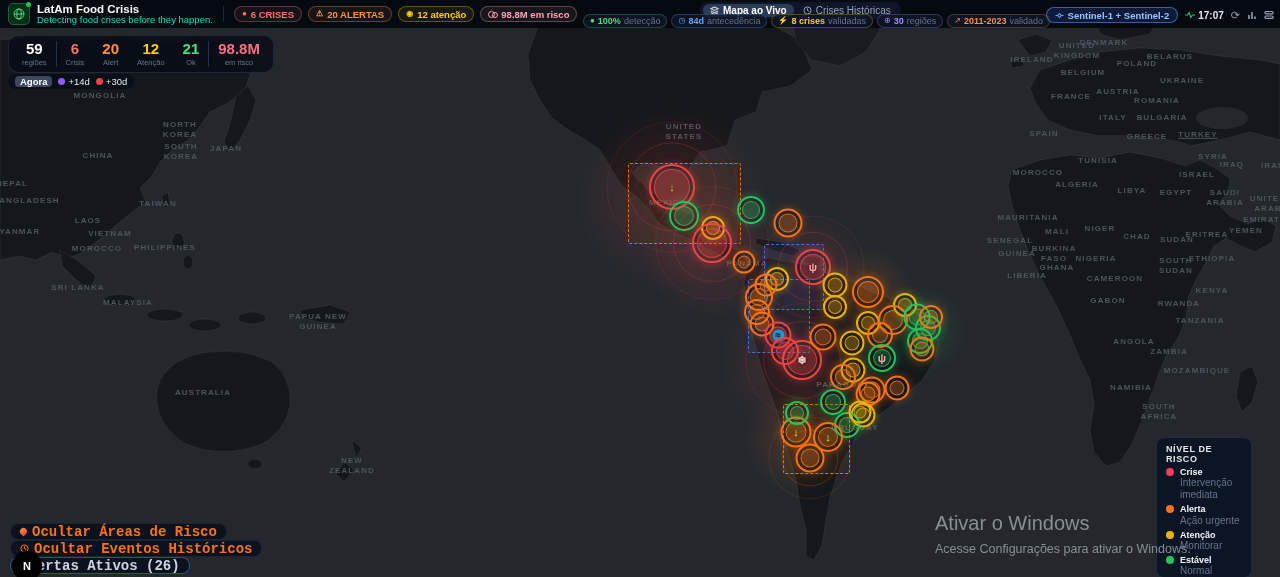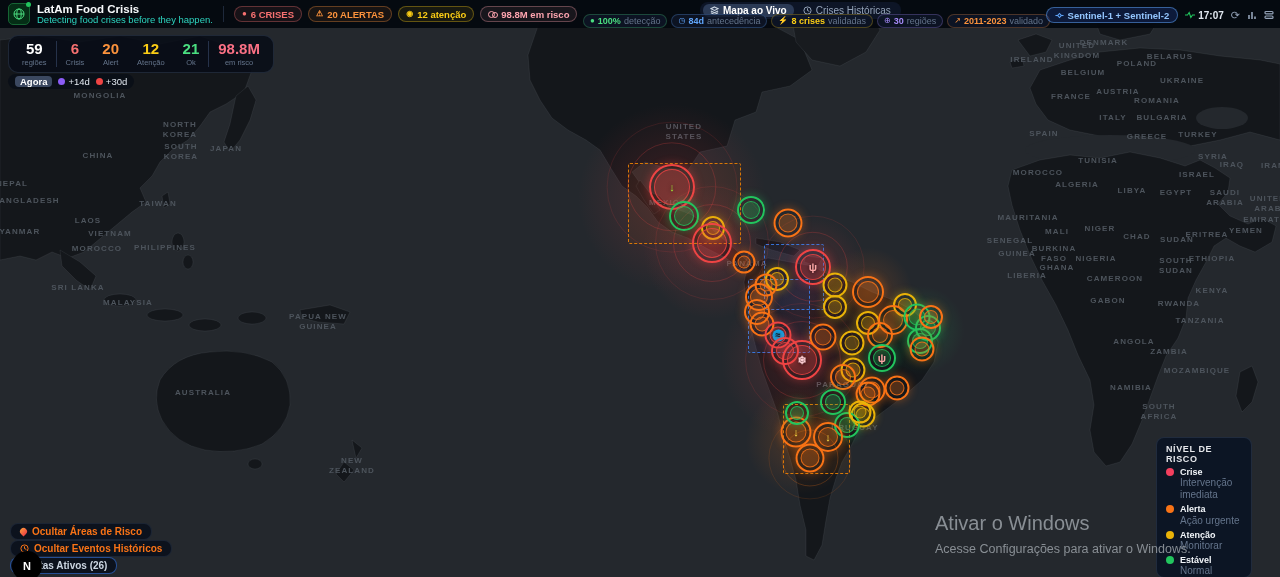--- a/index.html
+++ b/index.html
@@ -57,21 +57,21 @@
   .stat{display:flex;flex-direction:column;align-items:center;padding:0 9px;line-height:1.1;}
   .stat .sval{font-size:15px;font-weight:700;}
   .stat .slab{font-size:7.5px;color:#64748b;margin-top:1px;}
   .stat.sep{border-left:1px solid #26324a;}
   
   #timeline{position:absolute;left:8px;top:74px;display:flex;align-items:center;gap:6px;background:rgba(8,13,23,.82);border-radius:8px;padding:2px 7px;z-index:40;font-size:9.5px;color:#e2e8f0;}
   #tl-now{background:#3b4860;border-radius:4px;padding:0 5px;font-weight:700;color:#fff;cursor:pointer;}
   .tl-dot{width:7px;height:7px;border-radius:50%;display:inline-block;}
   .tl-item{display:flex;align-items:center;gap:3px;cursor:pointer;}
   
-  .bl-btn{position:absolute;left:10px;display:flex;align-items:center;gap:5px;height:15px;padding:0 9px;border-radius:8px;background:rgba(10,16,28,.9);font-size:10px;font-weight:700;color:#f97316;z-index:40;cursor:pointer;border:1px solid rgba(51,65,85,.4);}
+  .bl-btn{position:absolute;left:10px;display:flex;align-items:center;gap:5px;height:15px;padding:0 9px;border-radius:8px;background:rgba(10,16,28,.9);font-size:14px;font-weight:700;color:#f97316;z-index:40;cursor:pointer;border:1px solid rgba(51,65,85,.4);font-family:Liberation Mono, monospace;}
   #btn-alerts{color:#cbd5e1;border:1px solid rgba(59,130,246,.55);}
   .flame{width:7px;height:7px;background:linear-gradient(#fb923c,#ef4444);border-radius:50% 50% 50% 0;transform:rotate(-45deg);}
   #cursor{position:absolute;left:12px;top:551px;width:24px;height:24px;border-radius:50%;background:#000;border:3px solid rgba(0,0,0,.55);display:flex;align-items:center;justify-content:center;color:#fff;font-size:11px;font-weight:700;z-index:60;}
   
   #legend{position:absolute;left:1156px;top:437px;width:96px;height:141px;background:rgba(11,20,36,.94);border:1px solid rgba(51,65,85,.5);border-radius:8px;padding:6px 9px;box-sizing:border-box;z-index:45;}
   #legend-title,#events-title{font-size:9px;font-weight:700;letter-spacing:.6px;color:#e5e7eb;margin-bottom:2px;}
   .lg-item{display:flex;align-items:flex-start;gap:6px;margin:3px 0;}
   .lg-dot{width:8px;height:8px;border-radius:50%;margin-top:1px;flex:none;}
   .lg-name{font-size:9px;font-weight:700;color:#f1f5f9;line-height:1.15;}
   .lg-desc{font-size:10px;color:#64748b;line-height:1.2;}
@@ -162,21 +162,21 @@
       <div class="map-label" style="left: 1137px; top: 64px;">POLAND</div>
       <div class="map-label" style="left: 1083px; top: 73px;">BELGIUM</div>
       <div class="map-label" style="left: 1182px; top: 81px;">UKRAINE</div>
       <div class="map-label" style="left: 1071px; top: 97px;">FRANCE</div>
       <div class="map-label" style="left: 1118px; top: 92px;">AUSTRIA</div>
       <div class="map-label" style="left: 1157px; top: 101px;">ROMANIA</div>
       <div class="map-label" style="left: 1113px; top: 118px;">ITALY</div>
       <div class="map-label" style="left: 1162px; top: 118px;">BULGARIA</div>
       <div class="map-label" style="left: 1044px; top: 134px;">SPAIN</div>
       <div class="map-label" style="left: 1147px; top: 137px;">GREECE</div>
-      <div class="map-label" style="left: 1198px; top: 135px;">TURKEY</div>
+      <div class="map-label" style="left: 1198px; top: 135px; text-decoration: underline;">TURKEY</div>
       <div class="map-label" style="left: 1213px; top: 157px;">SYRIA</div>
       <div class="map-label" style="left: 1232px; top: 165px;">IRAQ</div>
       <div class="map-label" style="left: 1273px; top: 166px;">IRAN</div>
       <div class="map-label" style="left: 1098px; top: 161px;">TUNISIA</div>
       <div class="map-label" style="left: 1038px; top: 173px;">MOROCCO</div>
       <div class="map-label" style="left: 1197px; top: 175px;">ISRAEL</div>
       <div class="map-label" style="left: 1077px; top: 185px;">ALGERIA</div>
       <div class="map-label" style="left: 1132px; top: 191px;">LIBYA</div>
       <div class="map-label" style="left: 1176px; top: 193px;">EGYPT</div>
       <div class="map-label" style="left: 1225px; top: 198px;">SAUDI

